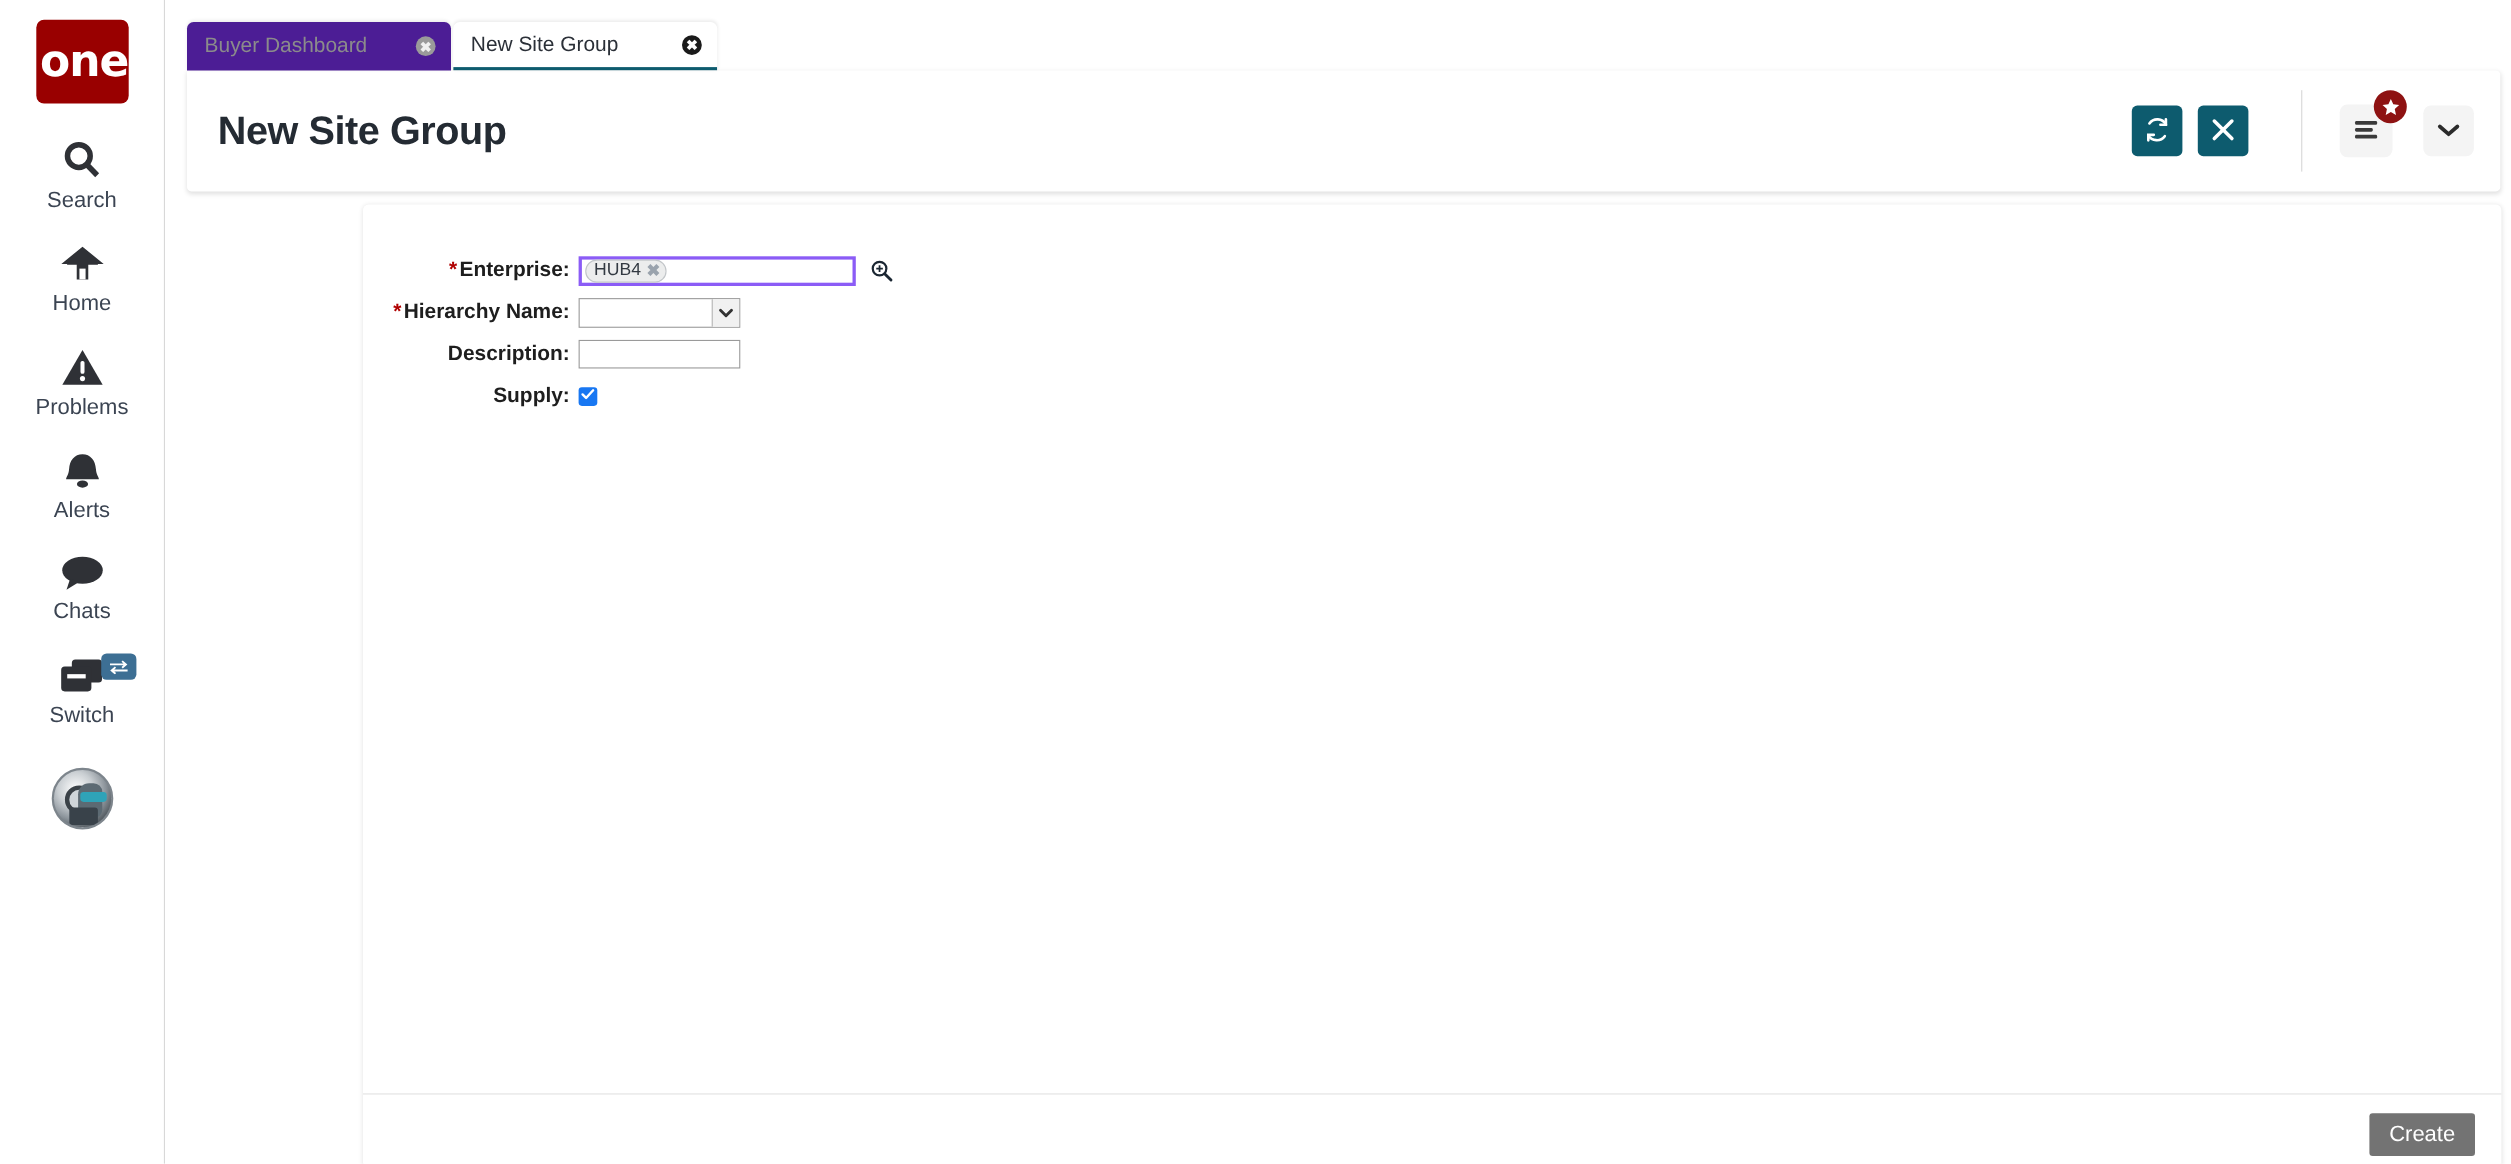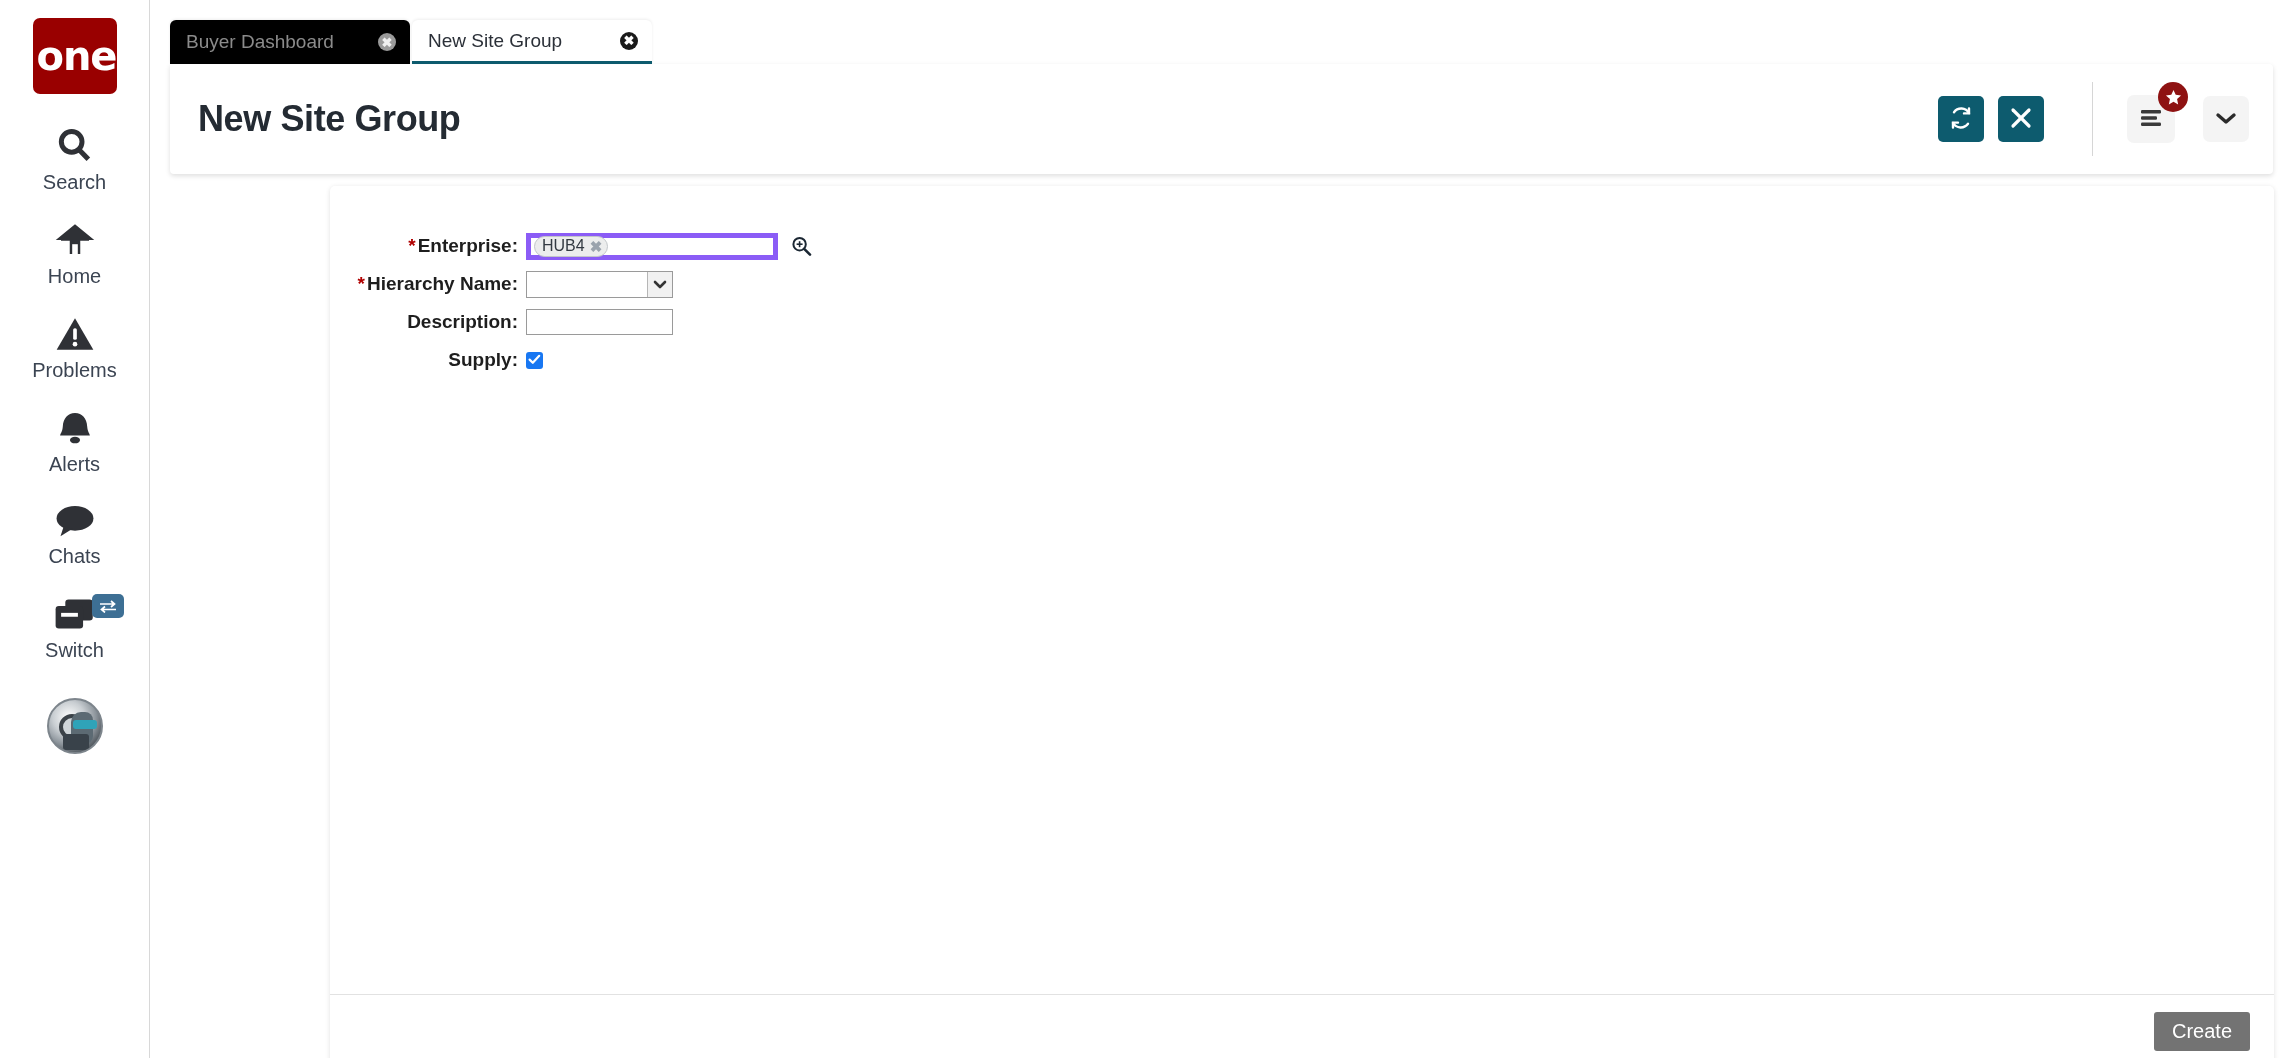--- a/index.html
+++ b/index.html
@@ -132,21 +132,21 @@
     display: flex;
     align-items: center;
     padding: 0 14px 0 16px;
     cursor: pointer;
     font-size: 19px;
     box-shadow: 0 -1px 3px rgba(0,0,0,0.07);
   }
   .tab.inactive {
     left: 20px;
     width: 240px;
-    background: #000000;
+    background: #4c1d95;
     color: #8b8b8b;
     z-index: 1;
   }
   .tab.active {
     left: 262px;
     width: 240px;
     background: #ffffff;
     color: #2b3038;
     border-bottom: 3px solid #0d5b6e;
     z-index: 2;
@@ -322,21 +322,21 @@
     color: #1e1e1e;
     padding-right: 8px;
     white-space: nowrap;
     font-family: "Liberation Sans", sans-serif;
   }
   .req { color: #b00000; font-weight: 700; margin-right: 2px; }
 
   .chip-input {
     width: 252px;
     height: 27px;
-    border: 5px solid #8b5cf6;
+    border: 3px solid #8b5cf6;
     background: #ffffff;
     display: flex;
     align-items: center;
     padding: 0 3px;
   }
   .chip {
     display: inline-flex;
     align-items: center;
     height: 21px;
     padding: 0 5px 0 7px;

